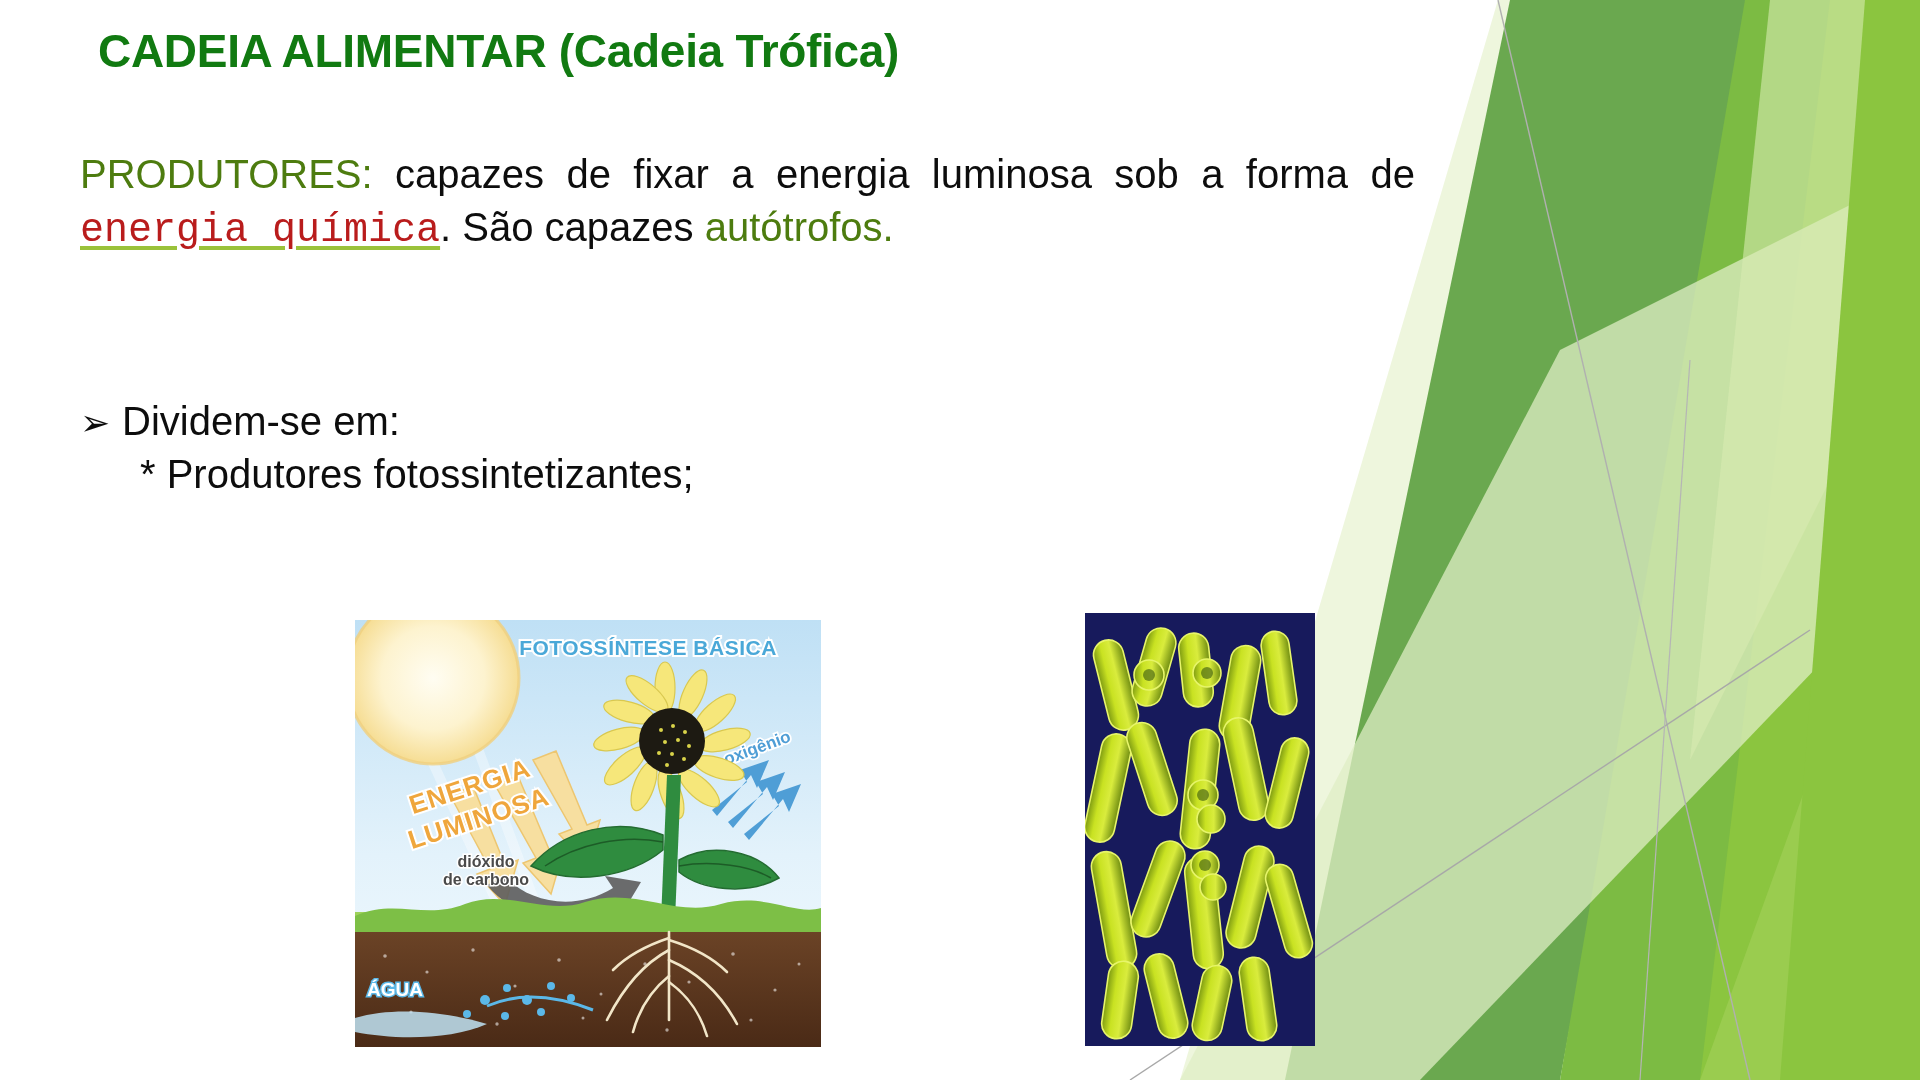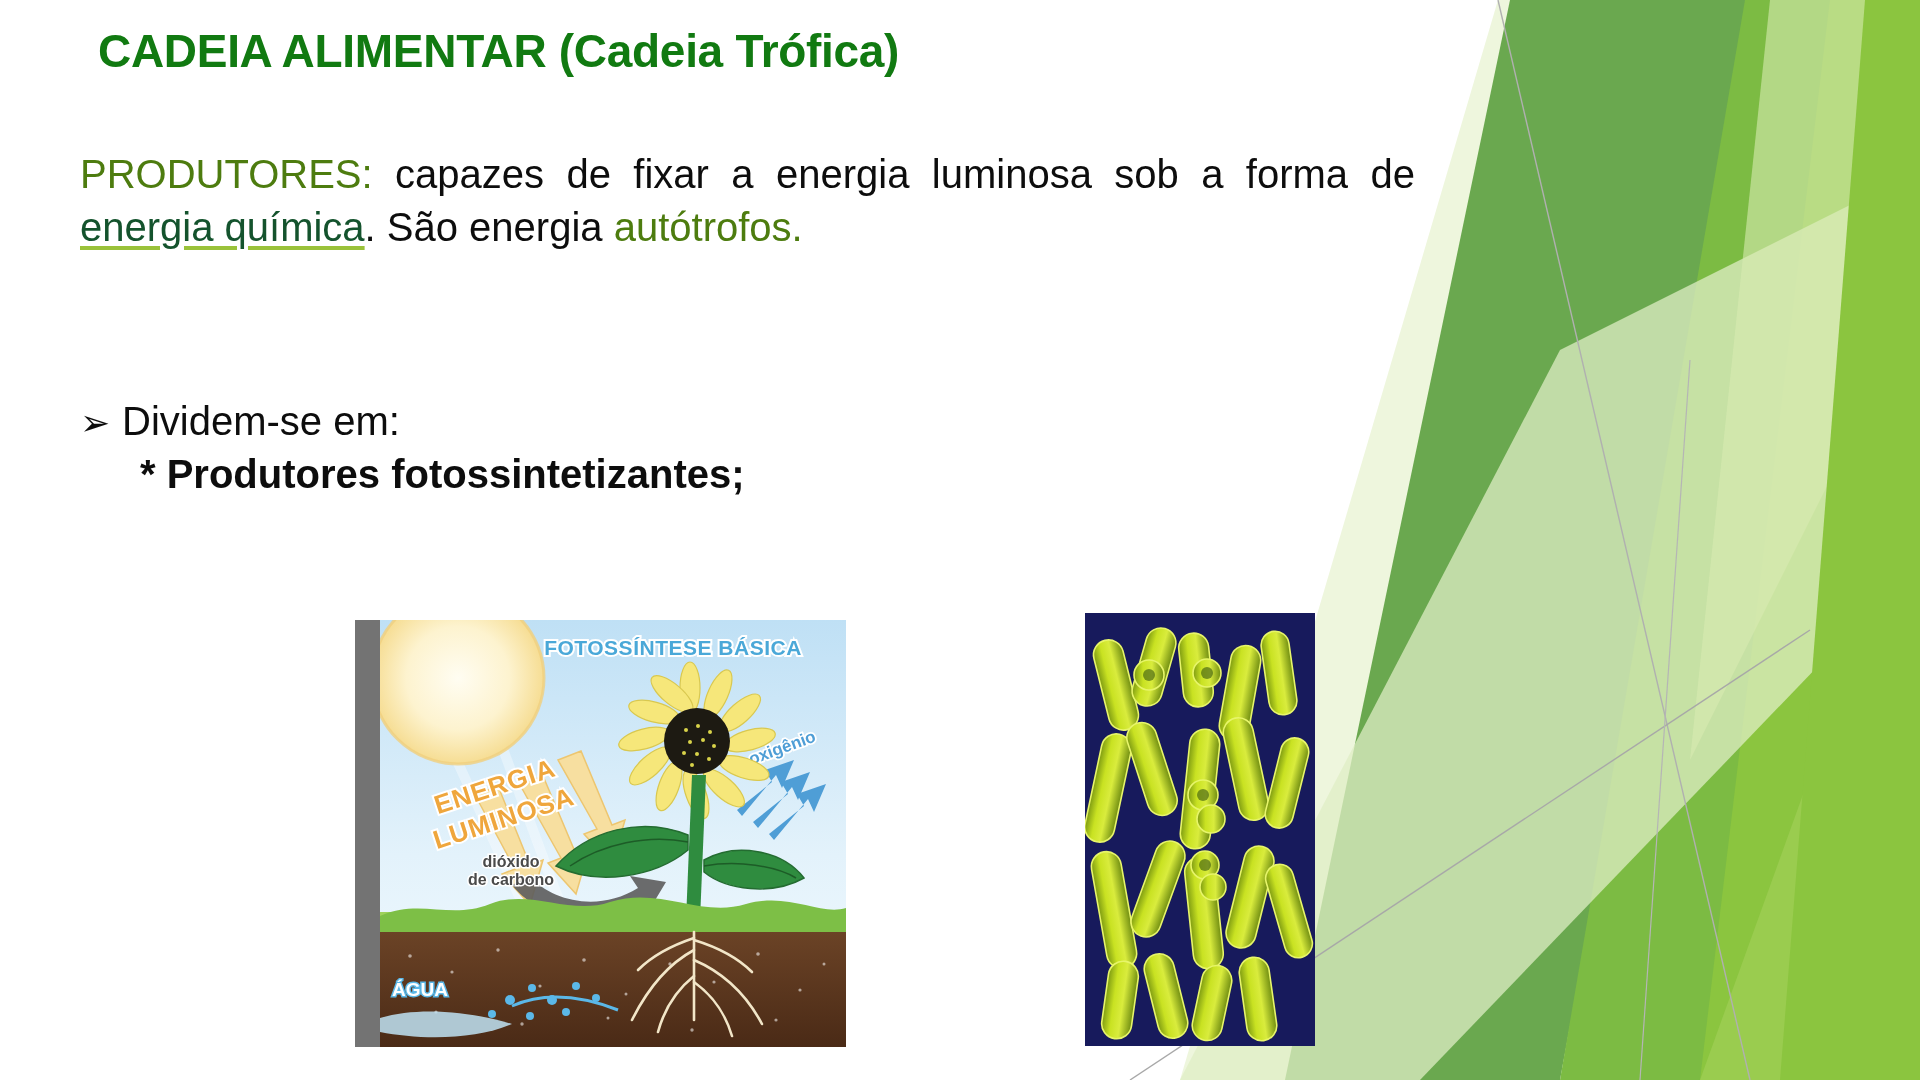--- a/index.html
+++ b/index.html
@@ -58,24 +58,25 @@
     text-justify: inter-word;
     margin: 0;
   }
 
   .para-produtores {
     width: 1335px;
   }
 
   .t-red   { color: #4d7c0f; }
   .t-green-underline {
-    color: #14532d;
+    color: #b91c1c;
     text-decoration: underline;
     text-decoration-color: #9ac23a;
     text-underline-offset: 5px;
+    font-family: Liberation Mono, monospace;
   }
 
   #list-block {
     position: absolute;
     left: 80px;
     top: 358px;
     width: 1100px;
     margin-top: 37px;
   }
 
@@ -88,33 +89,31 @@
 
   .arrow-bullet {
     display: inline-block;
     width: 42px;
     color: #0d0d0d;
     font-size: 36px;
   }
 
   .sub-line {
     padding-left: 60px;
-    font-weight: bold;
   }
 
   
   #pic-photosynthesis {
     position: absolute;
     left: 355px;
     top: 620px;
     width: 466px;
     height: 427px;
     overflow: hidden;
     background: #737373;
-    padding-left: 25px;
   }
   #pic-photosynthesis svg { display: block; }
 
   
   #pic-bacteria {
     position: absolute;
     left: 1085px;
     top: 613px;
     width: 230px;
     height: 433px;
@@ -147,21 +146,21 @@
     <polygon points="1865,0 1920,0 1920,1080 1780,1080" fill="#8bc53f"></polygon>
 
     <line x1="1498" y1="0" x2="1750" y2="1080" stroke="#b0b0b0" stroke-width="1.4"></line>
     <line x1="1130" y1="1080" x2="1810" y2="630" stroke="#a8a8a8" stroke-width="1.4"></line>
     <line x1="1640" y1="1080" x2="1690" y2="360" stroke="#b5b5b5" stroke-width="1.2"></line>
   </svg>
 
   <div id="title">CADEIA ALIMENTAR (Cadeia Trófica)</div>
 
   <div id="body-block">
-    <p class="para para-produtores"><span class="t-red">PRODUTORES:</span><span> capazes de fixar a energia luminosa sob a forma de </span><span class="t-green-underline">energia química</span><span>. São energia </span><span class="t-red">autótrofos.</span></p>
+    <p class="para para-produtores"><span class="t-red">PRODUTORES:</span><span> capazes de fixar a energia luminosa sob a forma de </span><span class="t-green-underline">energia química</span><span>. São capazes </span><span class="t-red">autótrofos.</span></p>
   </div>
 
   <div id="list-block">
     <div class="list-line"><span class="arrow-bullet">➢</span><span>Dividem-se em:</span></div>
     <div class="list-line sub-line">* Produtores fotossintetizantes;</div>
   </div>
 
   <div id="pic-photosynthesis">
     <svg viewBox="0 0 466 427" width="466" height="427">
       <defs>

